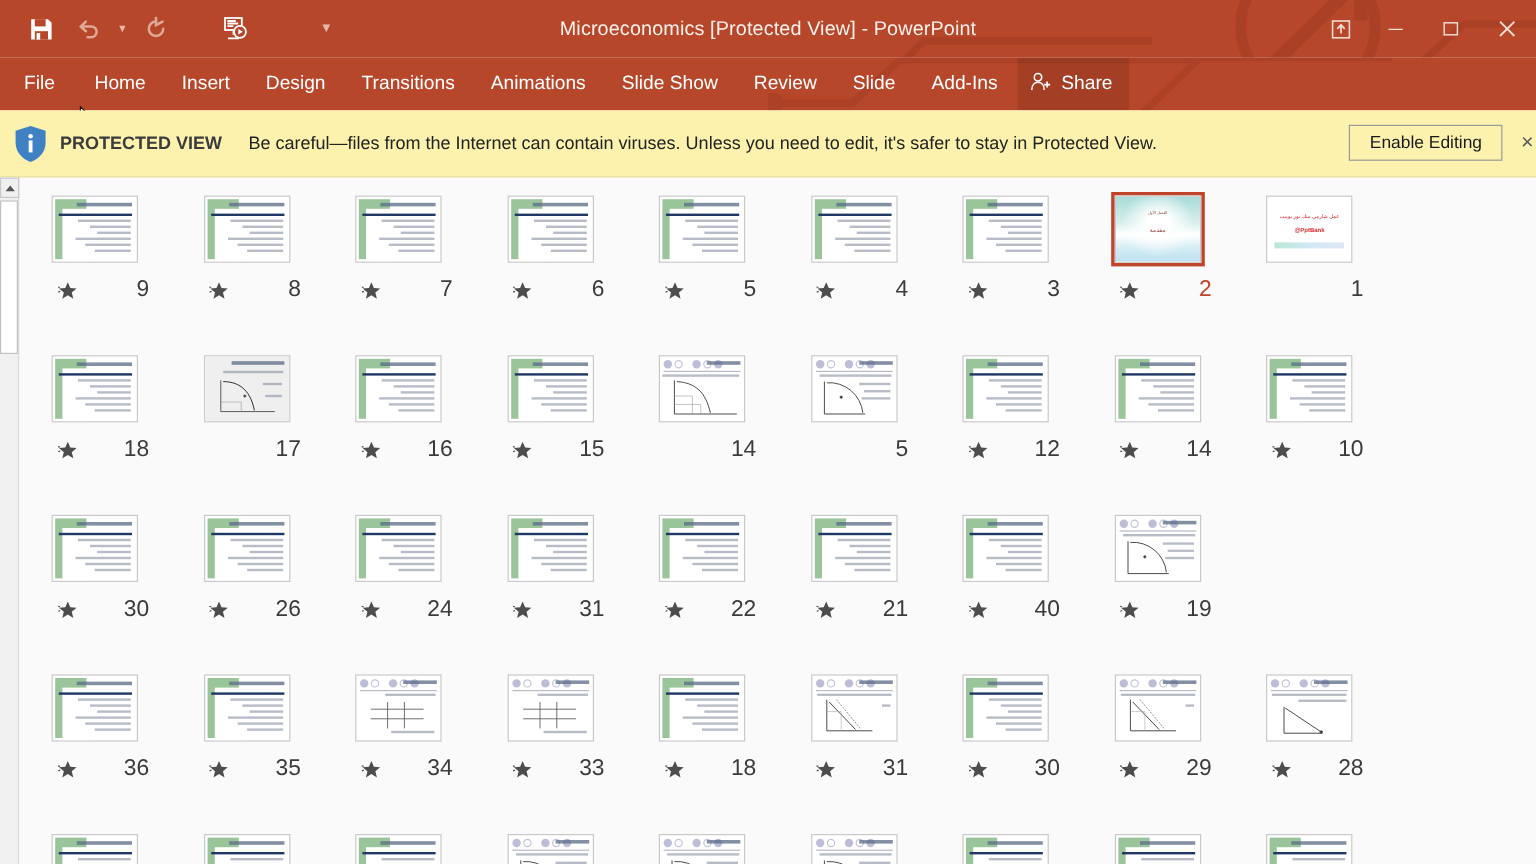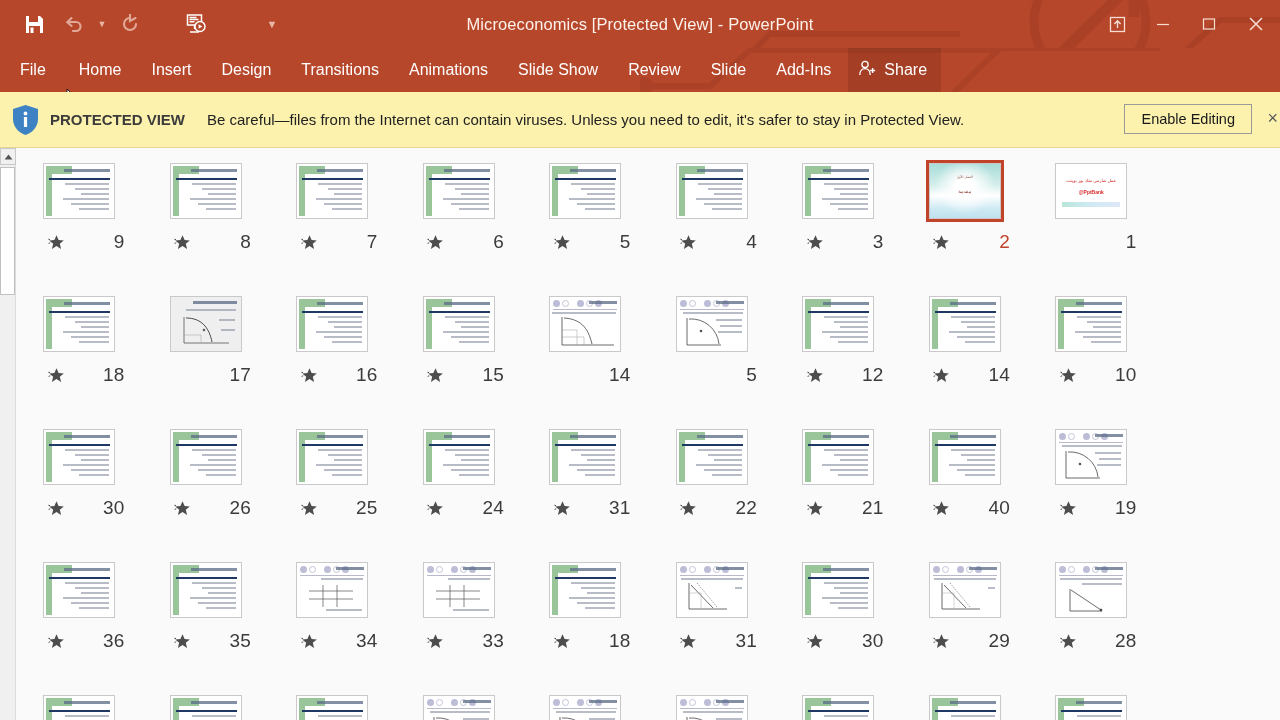--- a/index.html
+++ b/index.html
@@ -919,44 +919,20 @@
               <div class="t-line" style="right:5px;top:44px;width:30px"></div>
             </div>
        </div>
        <div class="meta">
          <div class="star-slot">
               <svg width="17" height="17" viewBox="0 0 17 17">
   <path d="M8.5 1.2 L10.6 6 L15.8 6.4 L11.8 9.8 L13.1 14.9 L8.5 12.1 L3.9 14.9 L5.2 9.8 L1.2 6.4 L6.4 6 Z" fill="#4d4d4d"></path>
   <path d="M0.4 5.2 L2 5.6 M0.6 9.4 L2.2 8.8" stroke="#4d4d4d" stroke-width="1"></path>
 </svg>
             </div>
-         <div class="num-slot ">25</div>
-       </div>
-        </div>
-        <div class="slide-cell">
-          <div class="thumb-wrap ">
-         <div class="thumb">
-              <div class="t-green"></div>
-              <div class="t-navy"></div>
-              <div class="t-title"></div>
-              <div class="t-line" style="right:5px;top:19px;width:44px"></div>
-              <div class="t-line" style="right:5px;top:24px;width:34px"></div>
-              <div class="t-line" style="right:5px;top:29px;width:28px"></div>
-              <div class="t-line" style="right:5px;top:34px;width:46px"></div>
-              <div class="t-line" style="right:5px;top:39px;width:38px"></div>
-              <div class="t-line" style="right:5px;top:44px;width:30px"></div>
-            </div>
-       </div>
-       <div class="meta">
-         <div class="star-slot">
-              <svg width="17" height="17" viewBox="0 0 17 17">
-  <path d="M8.5 1.2 L10.6 6 L15.8 6.4 L11.8 9.8 L13.1 14.9 L8.5 12.1 L3.9 14.9 L5.2 9.8 L1.2 6.4 L6.4 6 Z" fill="#4d4d4d"></path>
-  <path d="M0.4 5.2 L2 5.6 M0.6 9.4 L2.2 8.8" stroke="#4d4d4d" stroke-width="1"></path>
-</svg>
-            </div>
          <div class="num-slot ">24</div>
        </div>
         </div>
         <div class="slide-cell">
           <div class="thumb-wrap ">
          <div class="thumb">
               <div class="t-green"></div>
               <div class="t-navy"></div>
               <div class="t-title"></div>
               <div class="t-line" style="right:5px;top:19px;width:44px"></div>

